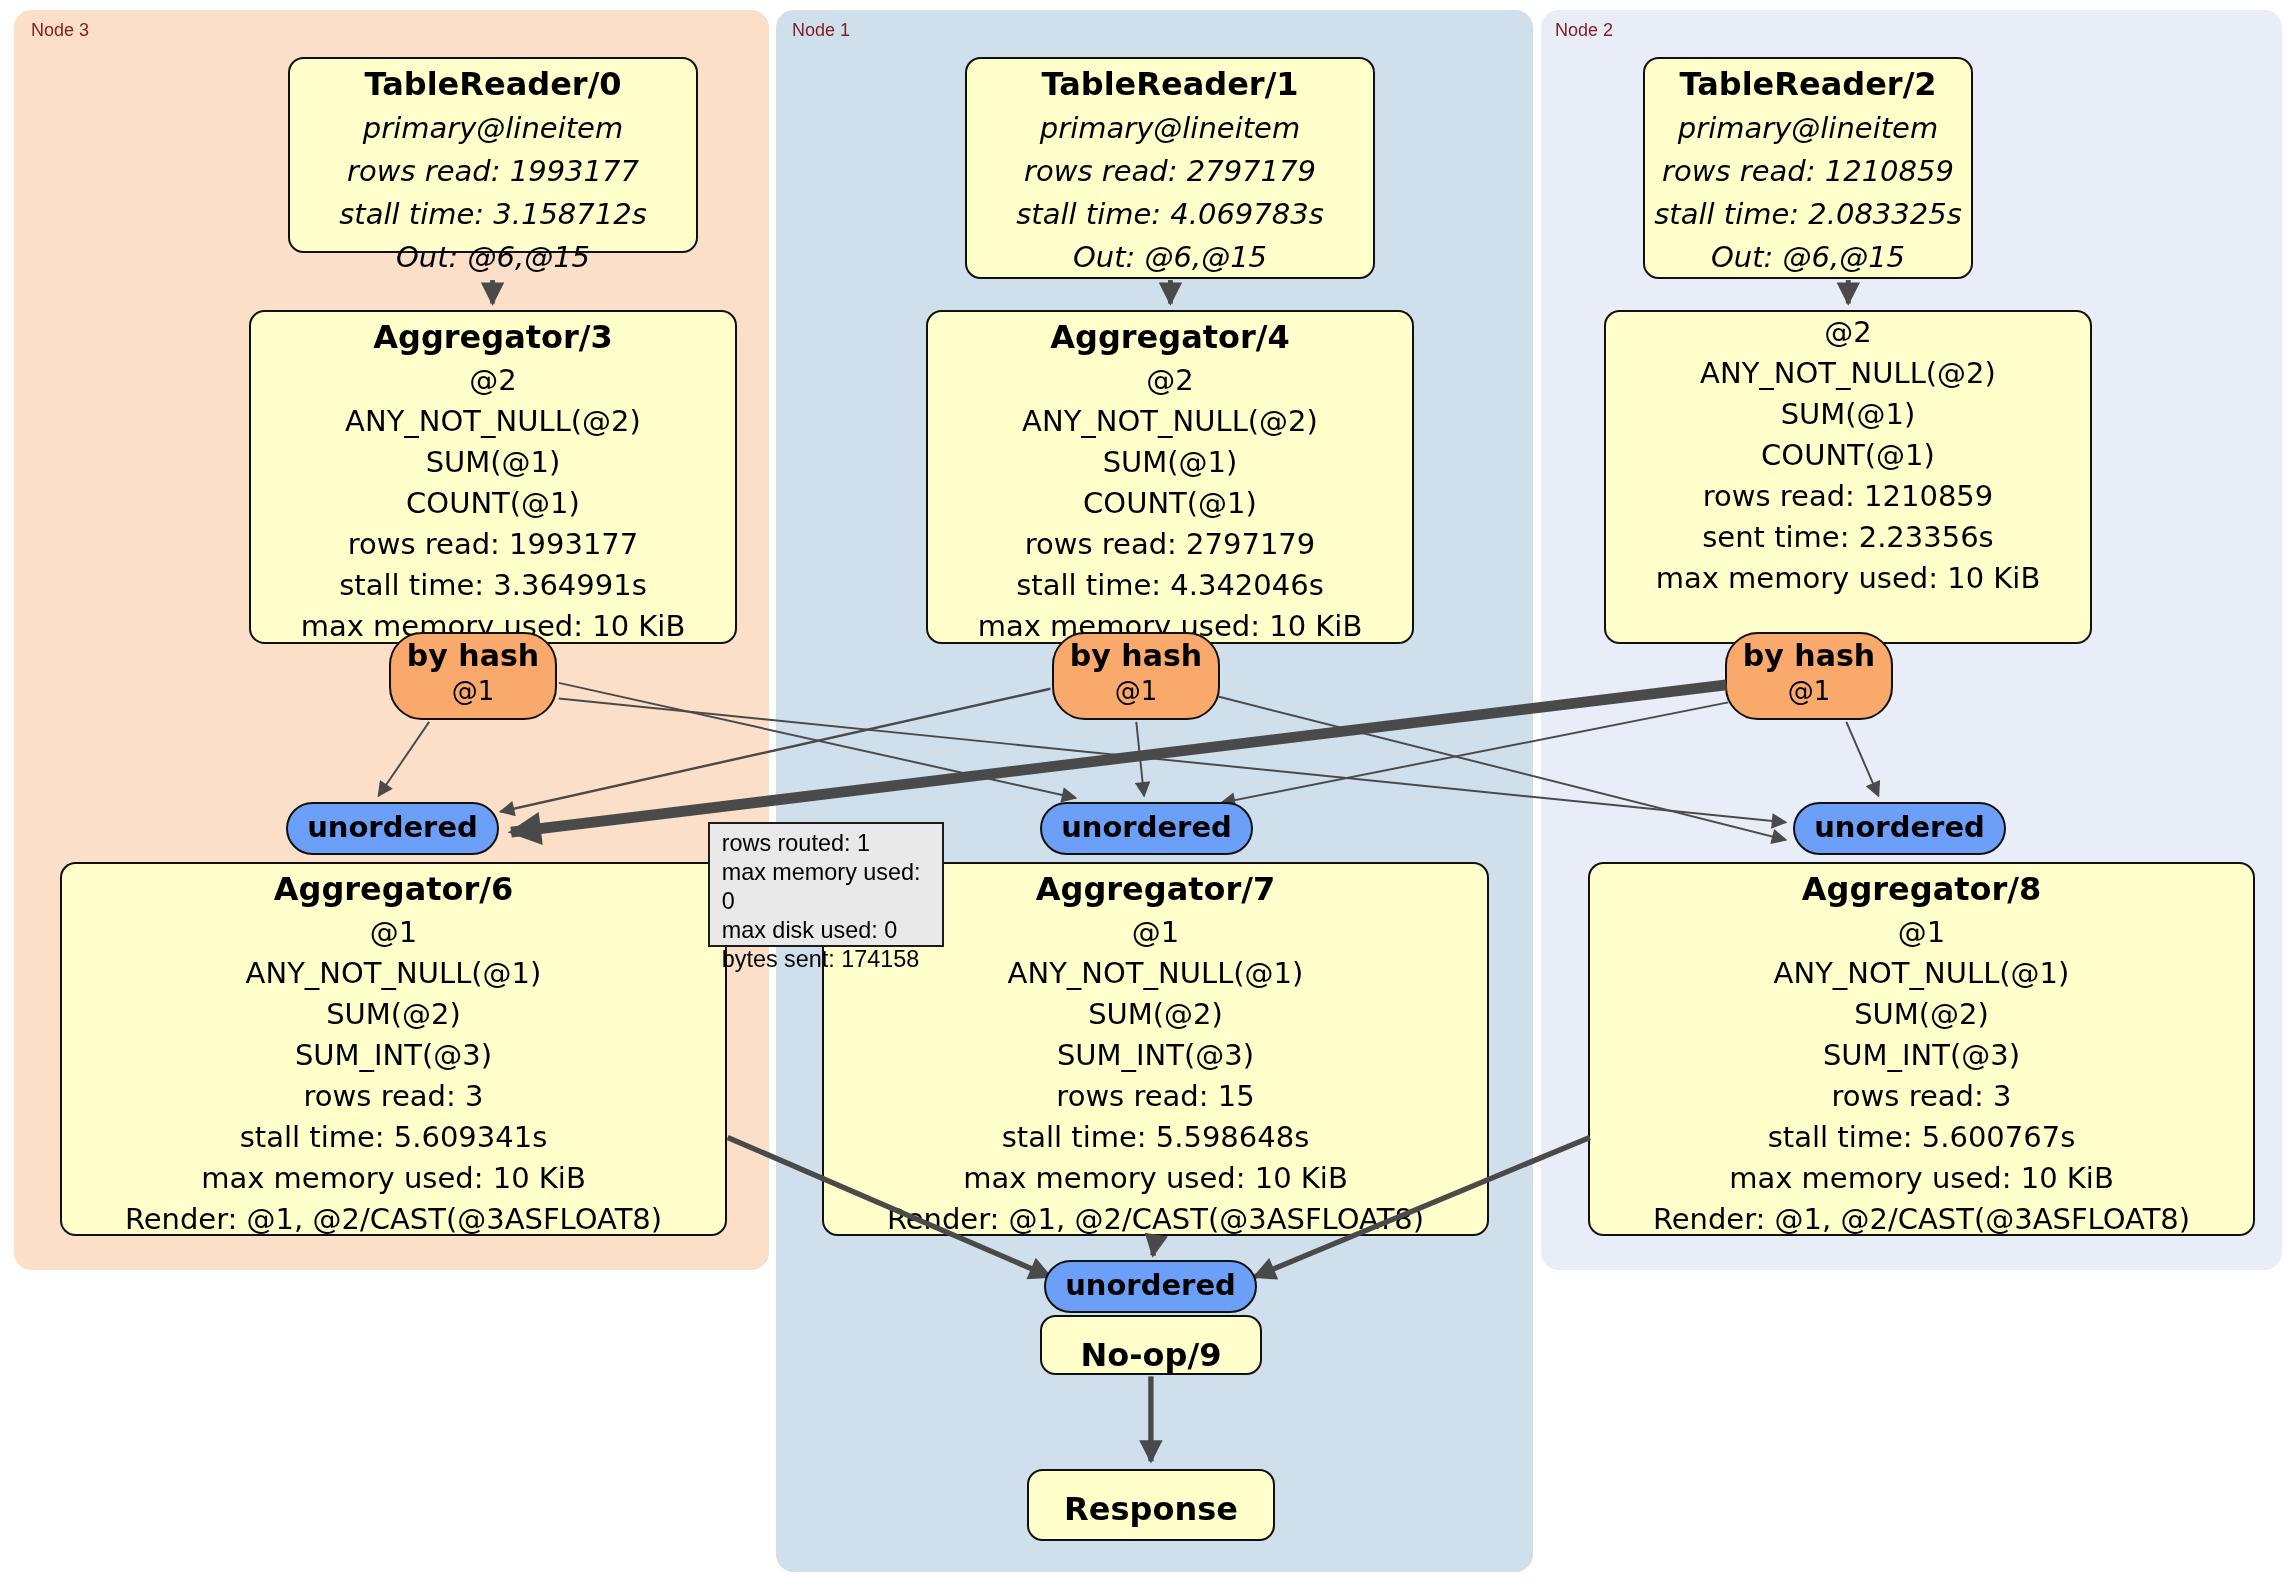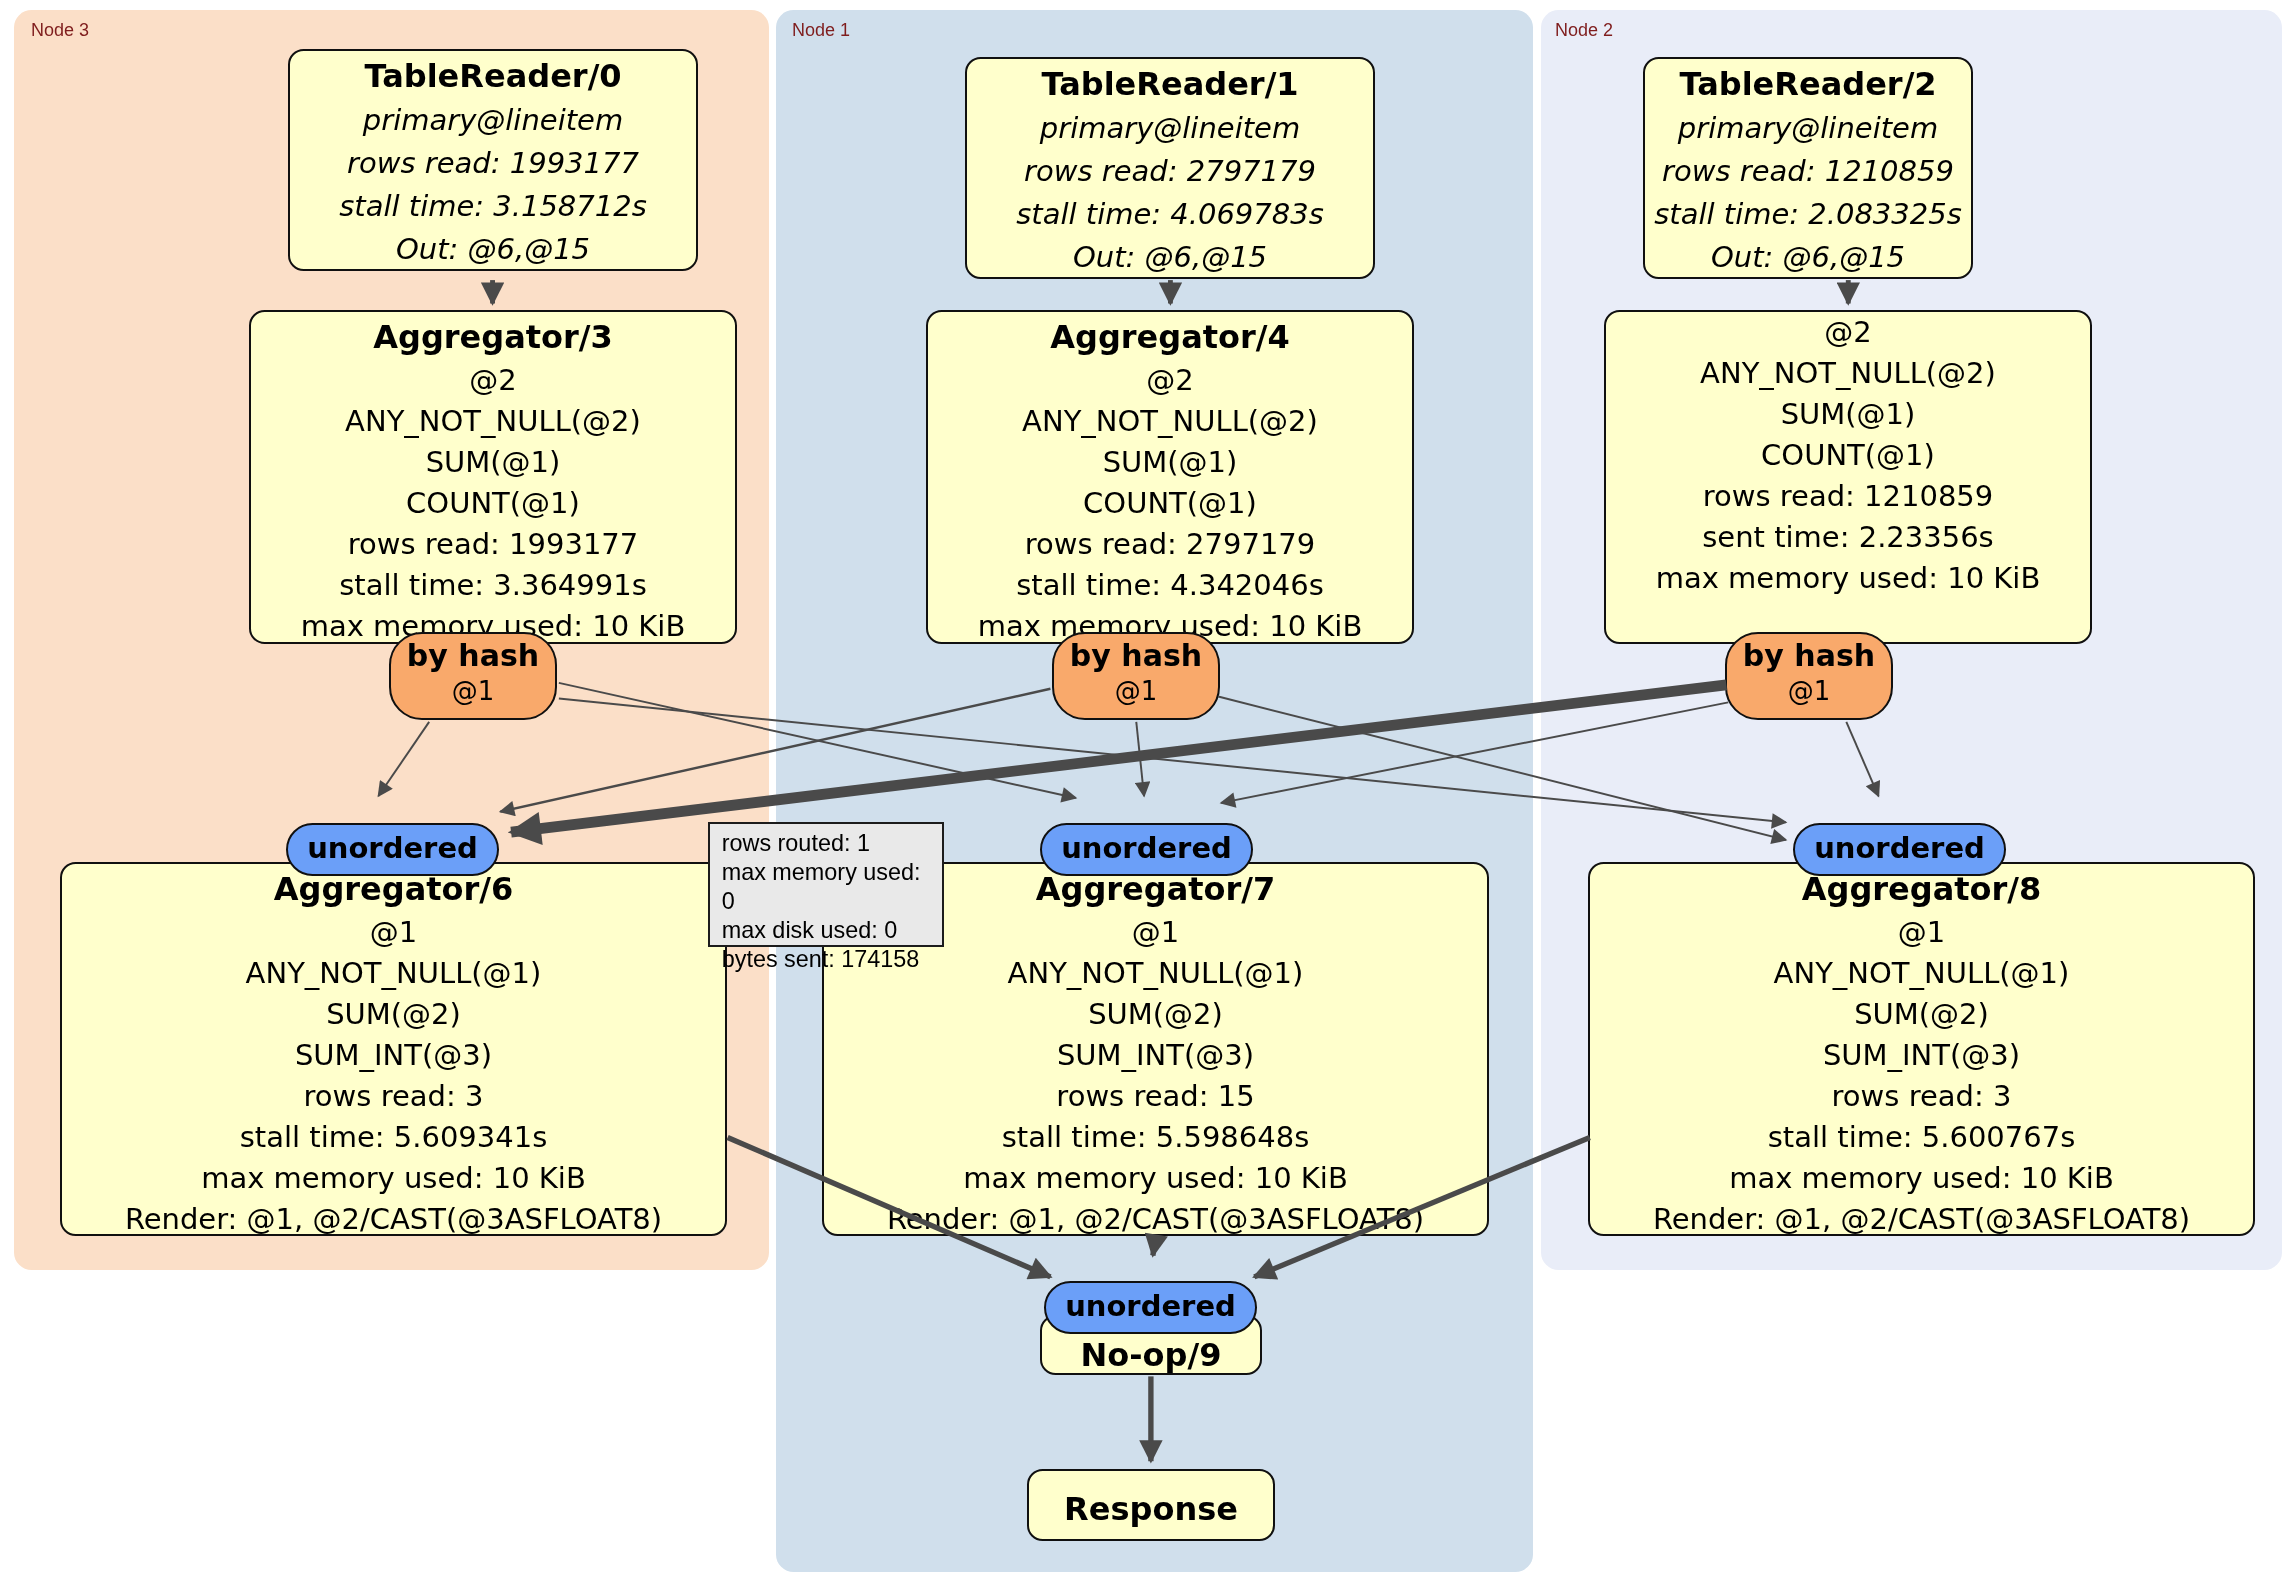--- a/index.html
+++ b/index.html
@@ -11,21 +11,21 @@
   .box{position:absolute;background:#ffffcc;border:2.9px solid #101010;border-radius:15.6px;
        text-align:center;color:#000;z-index:3;box-sizing:border-box;}
   .box .title{font-weight:bold;font-size:32px;line-height:45px;padding-top:2.9px;}
   .box .ln{font-size:29px;line-height:41px;white-space:nowrap;}
   .trbox .ln{line-height:43px;font-style:italic;}
   .pill{position:absolute;background:#f9a96b;border:2.9px solid #101010;border-radius:33px;
         text-align:center;z-index:4;box-sizing:border-box;}
   .pill .plabel{font-weight:bold;font-size:30px;line-height:39px;padding-top:2px;}
   .pill .pdetail{font-size:26px;line-height:33px;}
   .oval{position:absolute;background:#6b9ff8;border:2.9px solid #101010;border-radius:27px;
-        text-align:center;font-weight:bold;font-size:29px;line-height:47px;z-index:6;box-sizing:border-box;margin-top:21px;}
+        text-align:center;font-weight:bold;font-size:29px;line-height:47px;z-index:6;box-sizing:border-box;}
   .single .title{padding-top:16px;}
   .noop{line-height:55px;}
   .resp{line-height:62px;}
   .tooltip{position:absolute;background:#e9e9e9;border:2px solid #1c1c1c;z-index:9;
            font-family:"Liberation Sans",sans-serif;font-size:23.4px;line-height:29px;
            text-align:left;padding:4.9px 11.7px;box-sizing:border-box;}
 </style>
 </head>
 <body>
 
@@ -65,21 +65,21 @@
     <line x1="1770" y1="702" x2="524" y2="853" stroke="#4a4a4a" stroke-width="11" marker-end="url(#arr-b)"></line>
     <line x1="1772" y1="720" x2="1252" y2="823" stroke="#4a4a4a" stroke-width="2" marker-end="url(#arr-s)"></line>
     <line x1="1893" y1="740" x2="1926" y2="816" stroke="#4a4a4a" stroke-width="2" marker-end="url(#arr-s)"></line>
 
     <line x1="746" y1="1166" x2="1077" y2="1309" stroke="#4a4a4a" stroke-width="5.5" marker-end="url(#arr-m)"></line>
     <line x1="1185" y1="1269" x2="1182" y2="1287" stroke="#4a4a4a" stroke-width="5.5" marker-end="url(#arr-m)"></line>
     <line x1="1630" y1="1166" x2="1286" y2="1309" stroke="#4a4a4a" stroke-width="5.5" marker-end="url(#arr-m)"></line>
     <line x1="1180" y1="1411" x2="1180" y2="1498" stroke="#4a4a4a" stroke-width="5.5" marker-end="url(#arr-m)"></line>
   </svg>
 
-  <div class="box trbox" style="left:288px;top:49px;width:410px;height:222px;">
+  <div class="box trbox" style="left:288px;top:57px;width:410px;height:196px;">
     <div class="title">TableReader/0</div>
     <div class="ln">primary@lineitem</div>
     <div class="ln">rows read: 1993177</div>
     <div class="ln">stall time: 3.158712s</div>
     <div class="ln">Out: @6,@15</div>
   </div>
   <div class="box trbox" style="left:965px;top:57px;width:410px;height:222px;">
     <div class="title">TableReader/1</div>
     <div class="ln">primary@lineitem</div>
     <div class="ln">rows read: 2797179</div>

